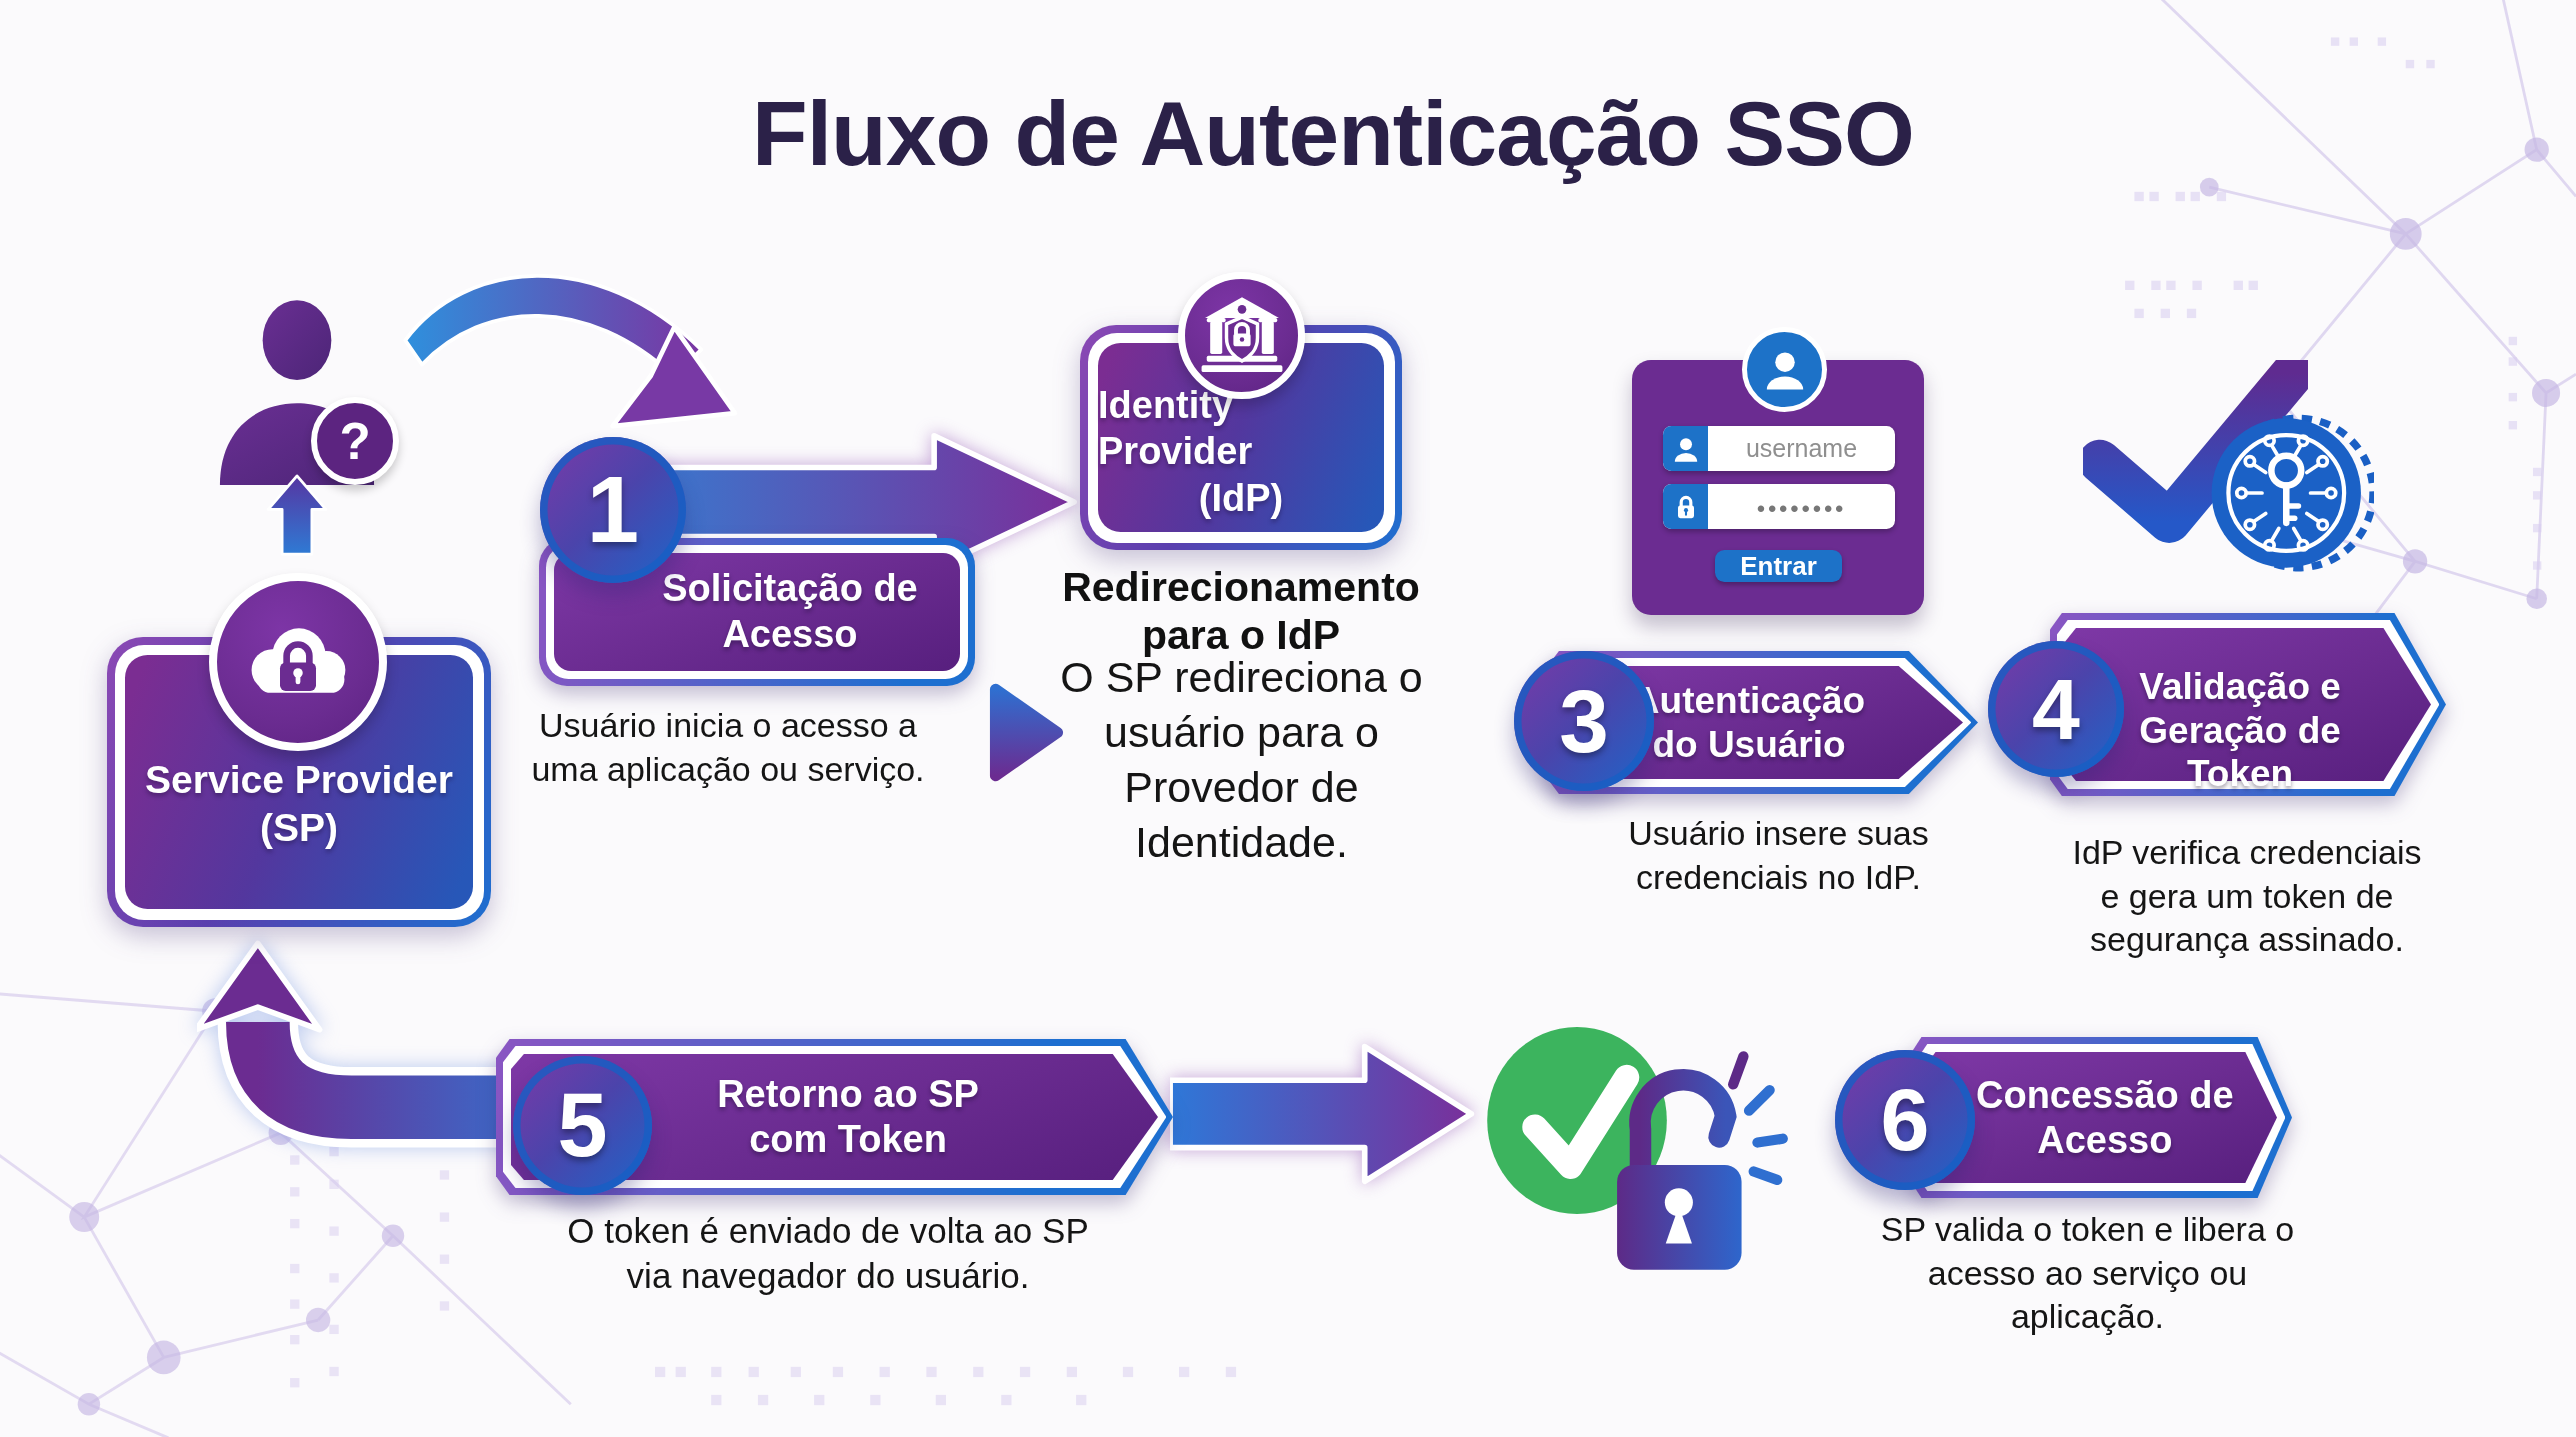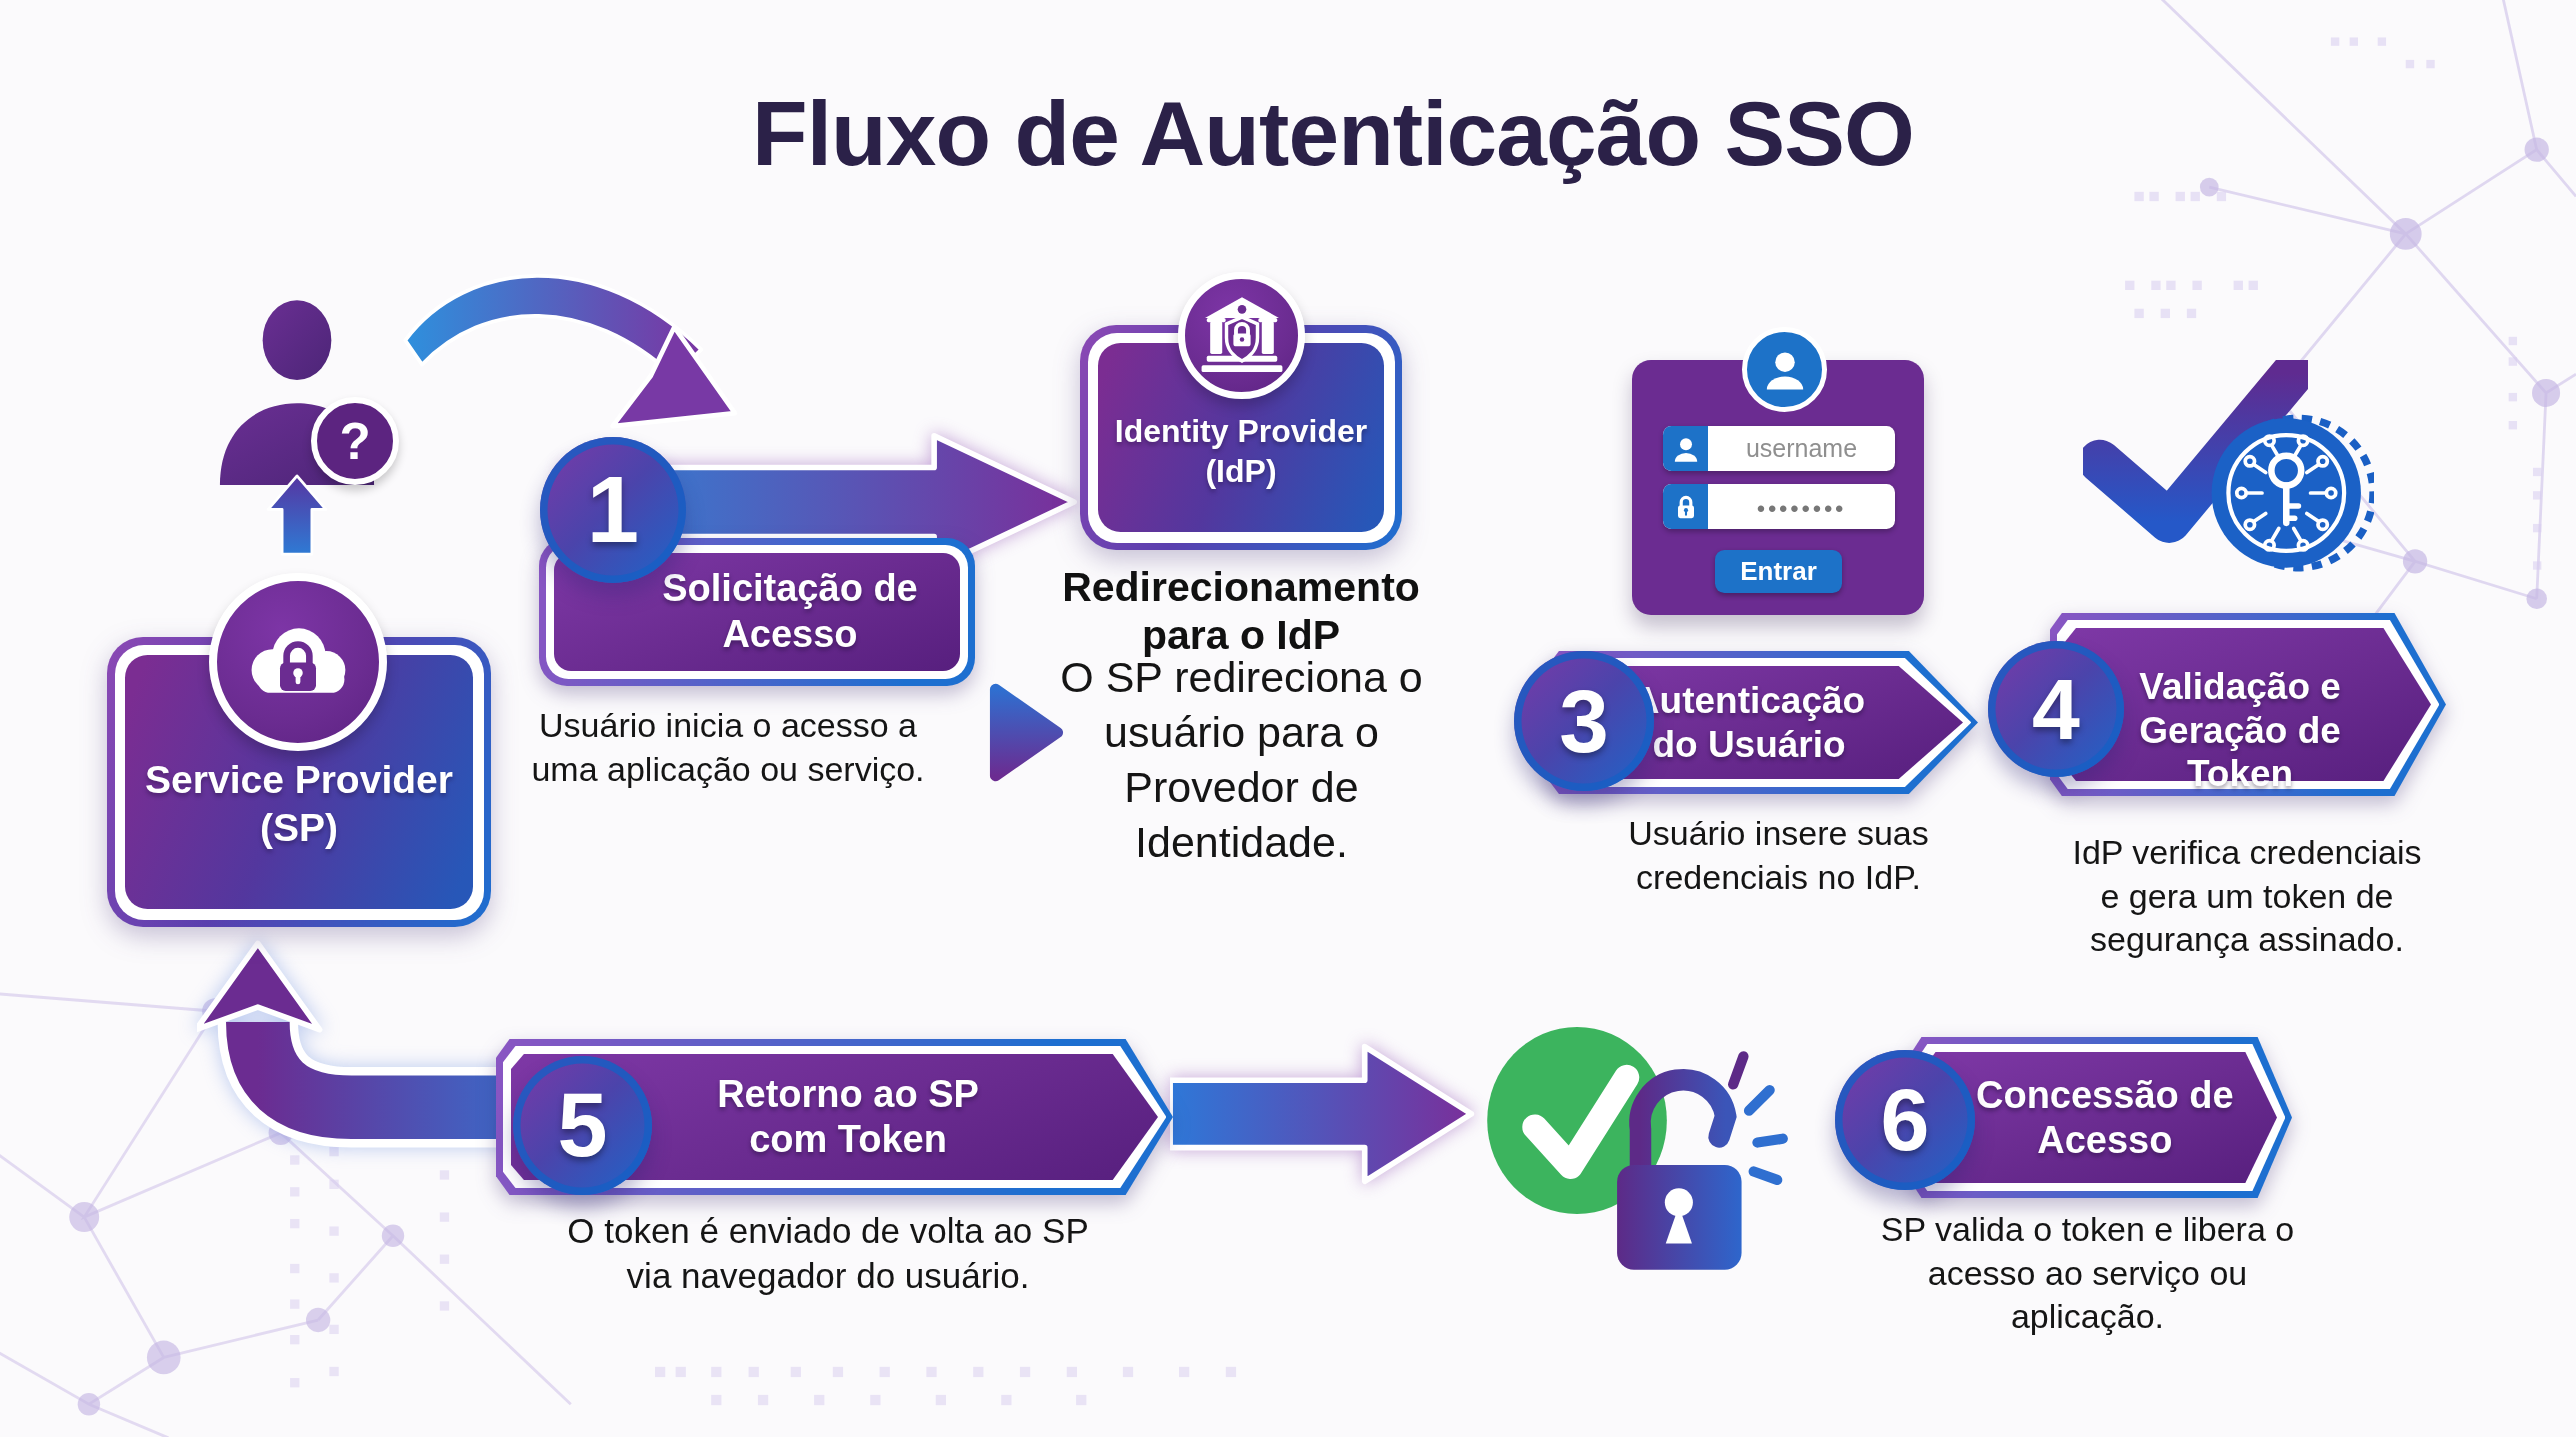--- a/index.html
+++ b/index.html
@@ -45,21 +45,21 @@
   .h2head{position:absolute; text-align:center; color:#111; font-weight:800; font-size:41px; line-height:1.16;}
   .h2head span{display:block;}
 
   
   .login-card{position:absolute; left:1632px; top:360px; width:292px; height:255px; background:#6b2c91; border-radius:19px; box-shadow:0 11.2px 19px rgba(40,20,70,.25); z-index:4;}
   .avatar{position:absolute; left:1742px; top:327px; width:75px; height:75px; border-radius:50%; background:#1d72c8; border:5.6px solid #fff; box-sizing:content-box; z-index:5; display:flex; align-items:center; justify-content:center;}
   .field{position:absolute; width:232px; height:45px; background:#fff; border-radius:8.4px; display:flex; align-items:center; overflow:hidden; z-index:5; box-shadow:0 2.8px 5.6px rgba(0,0,0,.25);}
   .field .ficon{width:45px; height:45px; background:#1d72c8; flex:0 0 45px; display:flex; align-items:center; justify-content:center;}
   .field .ftext{flex:1; text-align:center; color:#8f8f8f; font-size:25px;}
   .field .fdots{flex:1; text-align:center; color:#777; font-size:24px; letter-spacing:2.8px; padding-top:5.6px;}
-  .login-btn{position:absolute; left:1715px; top:550px; width:127px; height:43px; background:#1d72c8; border-radius:9.4px; color:#fff; font-size:26px; font-weight:600; display:flex; align-items:center; justify-content:center; z-index:5; box-shadow:0 2.8px 5.6px rgba(0,0,0,.3);}
+  .login-btn{position:absolute; left:1715px; top:550px; width:127px; height:32px; background:#1d72c8; border-radius:9.4px; color:#fff; font-size:26px; font-weight:600; display:flex; align-items:center; justify-content:center; z-index:5; box-shadow:0 2.8px 5.6px rgba(0,0,0,.3);}
 
   .qbadge{position:absolute; left:311px; top:397px; width:88px; height:88px; border-radius:50%; background:#5c2480; border:6.6px solid #fff; box-sizing:border-box; display:flex; align-items:center; justify-content:center; color:#fff; font-size:51px; font-weight:800; box-shadow:0 5.6px 9.4px rgba(0,0,0,.2); z-index:3;}
   .cloud-circle{position:absolute; left:209px; top:573px; width:178px; height:178px; border-radius:50%; background:radial-gradient(circle at 40% 30%,#7d35a6 0%,#6b2c91 60%,#5c2282 100%); border:8.4px solid #fff; box-sizing:border-box; display:flex; align-items:center; justify-content:center; box-shadow:0 7.5px 13px rgba(0,0,0,.2); z-index:4;}
   .bank-circle{position:absolute; left:1178px; top:272px; width:127px; height:127px; border-radius:50%; background:radial-gradient(circle at 40% 30%,#7d35a6 0%,#6b2c91 60%,#5c2282 100%); border:7.5px solid #fff; box-sizing:border-box; display:flex; align-items:center; justify-content:center; box-shadow:0 7.5px 13px rgba(0,0,0,.2); z-index:4;}
 </style>
 </head>
 <body>
 
 <div class="stage">
 
@@ -289,21 +289,21 @@
       <path d="M43 48 v-5 a7 7 0 0 1 14 0 v5" stroke="#fff" stroke-width="4.5" fill="none"></path>
       <rect x="40" y="47" width="20" height="15" rx="3" fill="#fff"></rect>
       <circle cx="50" cy="54" r="2.6" fill="#6b2c91"></circle>
     </svg>
   </div>
 
   <div class="card" style="left:1080px; top:325px; width:322px; height:225px; z-index:3;">
     <div class="c-out"></div>
     <div class="c-mid"></div>
     <div class="c-in"></div>
-    <div class="c-label" style="font-size:32px; padding-top:28px;">
+    <div class="c-label" style="font-size:38px; padding-top:28px;">
       <span>Identity Provider</span>
       <span>(IdP)</span>
     </div>
   </div>
 
   <div class="h2head" style="left:1007px; top:564px; width:468px;">
     <span>Redirecionamento</span>
     <span>para o IdP</span>
   </div>
   <div class="desc" style="left:1026px; top:650px; width:431px; font-size:43px;">

